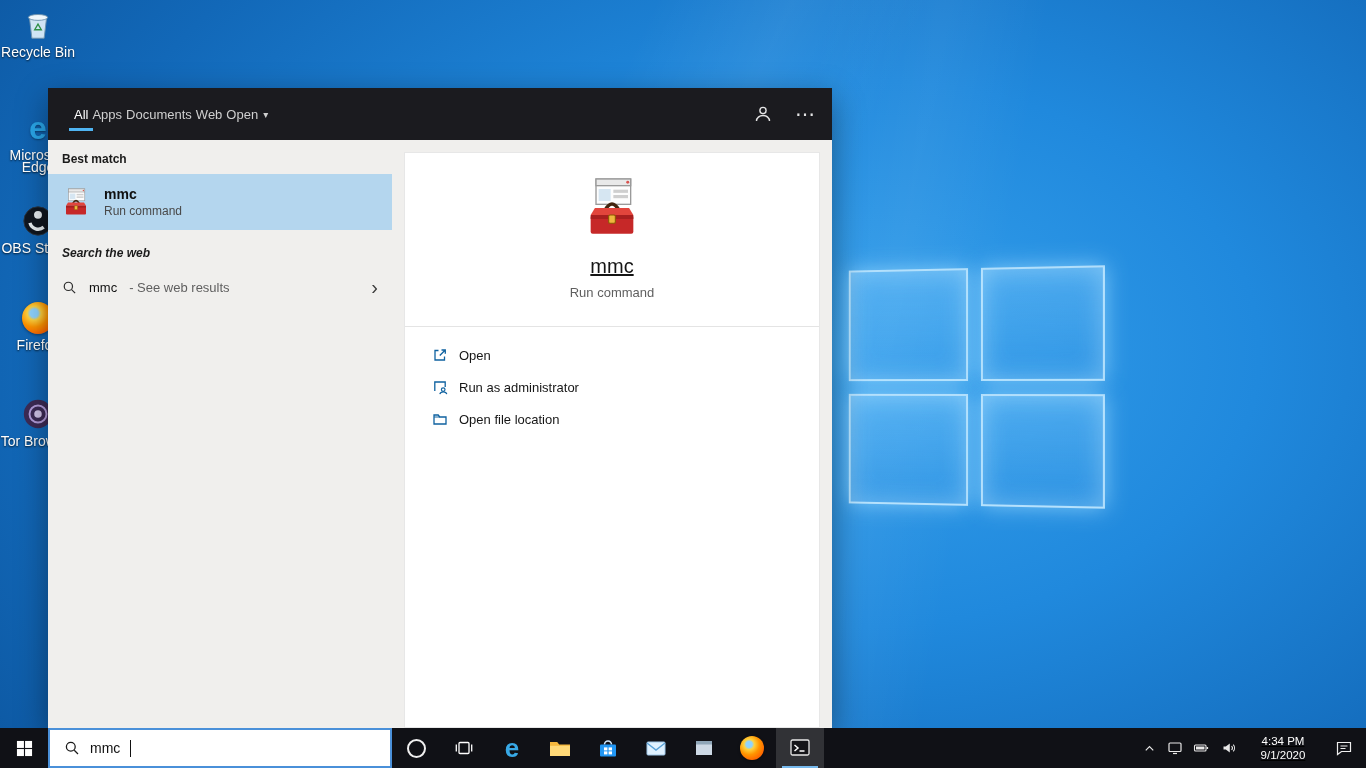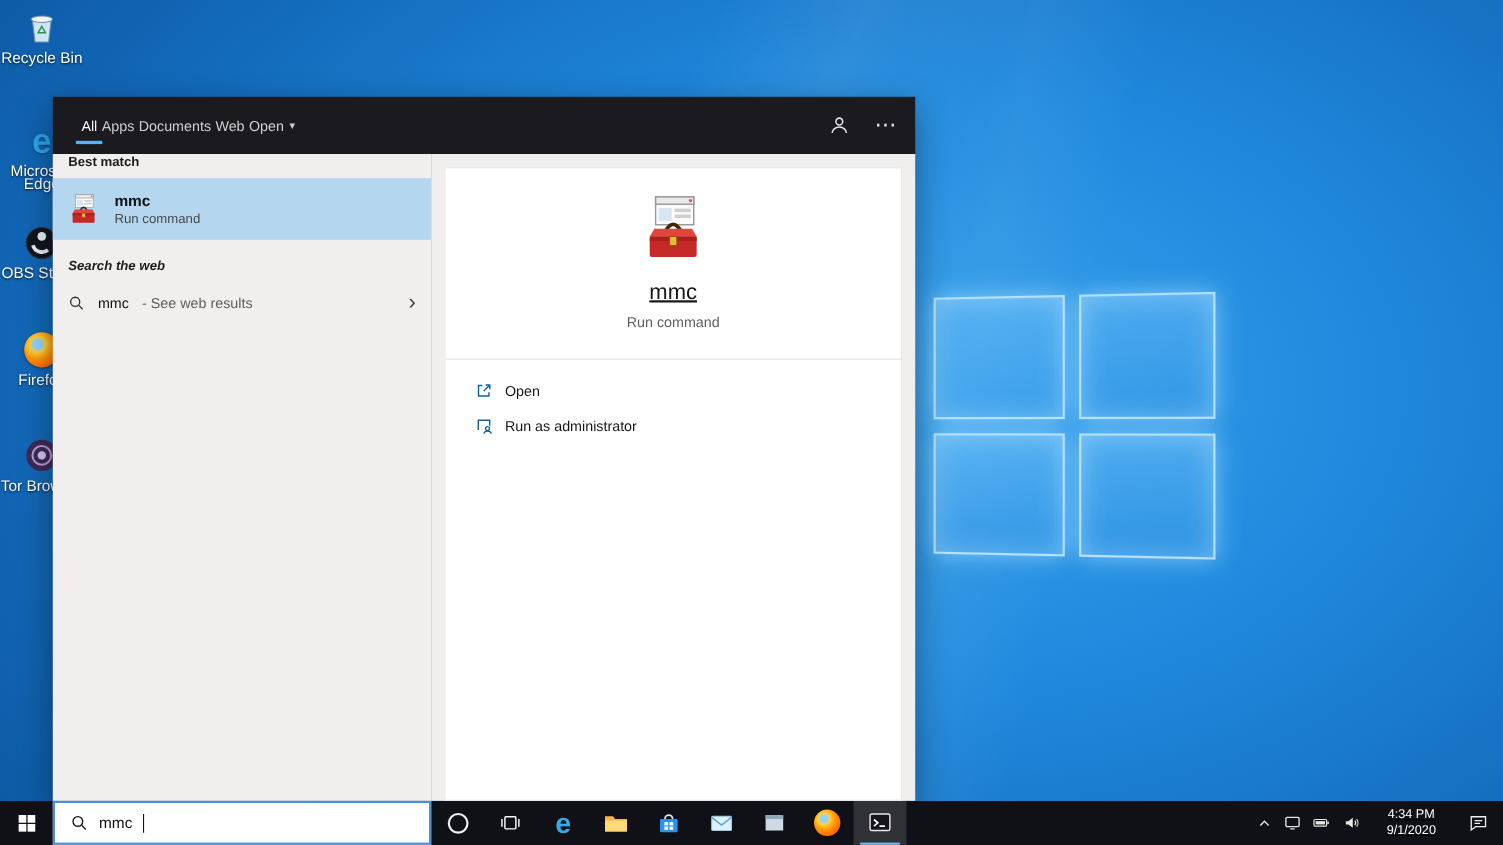--- a/index.html
+++ b/index.html
@@ -43,21 +43,21 @@
   .tab { display:flex; align-items:center; gap:5px; color:#cfcfcf; font-size:13px; position:relative; cursor:pointer; padding:0 2px; }
   .tab.active { color:#fff; }
   .tab.active::after { content:""; position:absolute; left:-3px; right:-3px; bottom:9px; height:3px; background:#4fb4f2; }
   .tab .caret { font-size:10px; color:#cfcfcf; }
   .sp-header-right { margin-left:auto; display:flex; align-items:center; gap:22px; }
   .hbtn { color:#e4e4e4; cursor:pointer; display:flex; align-items:center; }
   .ellipsis { font-size:20px; letter-spacing:1px; line-height:20px; }
 
   .sp-body { flex:1; display:flex; min-height:0; }
   .left-col { width:344px; background:#f0efed; flex-shrink:0; display:flex; flex-direction:column; }
-  .section-label { font-size:12px; font-weight:bold; color:#1b1b1b; padding:0 14px 8px 14px; }
+  .section-label { font-size:12px; font-weight:bold; color:#1b1b1b; padding:12px 14px 8px 14px; }
   .section-label.second { padding-top:16px;font-style:italic; }
   .best-match-item { height:56px; background:#b4d6ee; display:flex; align-items:center; gap:13px; padding-left:13px; cursor:pointer; }
   .bm-text { display:flex; flex-direction:column; gap:2px; }
   .bm-title { font-size:14px; font-weight:bold; color:#101010; }
   .bm-sub { font-size:12px; color:#494949; }
   .web-item { height:38px; display:flex; align-items:center; gap:12px; padding:0 14px; cursor:pointer; color:#1a1a1a; }
   .web-q { font-size:13px; color:#101010; }
   .web-suffix { font-size:13px; color:#5f5f5f; }
   .web-chevron { margin-left:auto; font-size:20px; color:#3c3c3c; line-height:16px; }
 
@@ -330,20 +330,28 @@
             <span class="al">Open</span>
           </div>
           <div class="action-row">
             <span>
                 <svg width="16" height="16">
                   <use href="#ic-admin"></use>
                 </svg>
               </span>
             <span class="al">Run as administrator</span>
           </div>
+          <div class="action-row">
+            <span>
+                <svg width="16" height="16">
+                  <use href="#ic-folder-loc"></use>
+                </svg>
+              </span>
+            <span class="al">Open file location</span>
+          </div>
         </div>
       </div>
     </div>
   </div>
 </div>
 
 <div class="taskbar">
   <div class="tb-btn">
     <svg width="17" height="17">
         <use href="#tb-start"></use>

